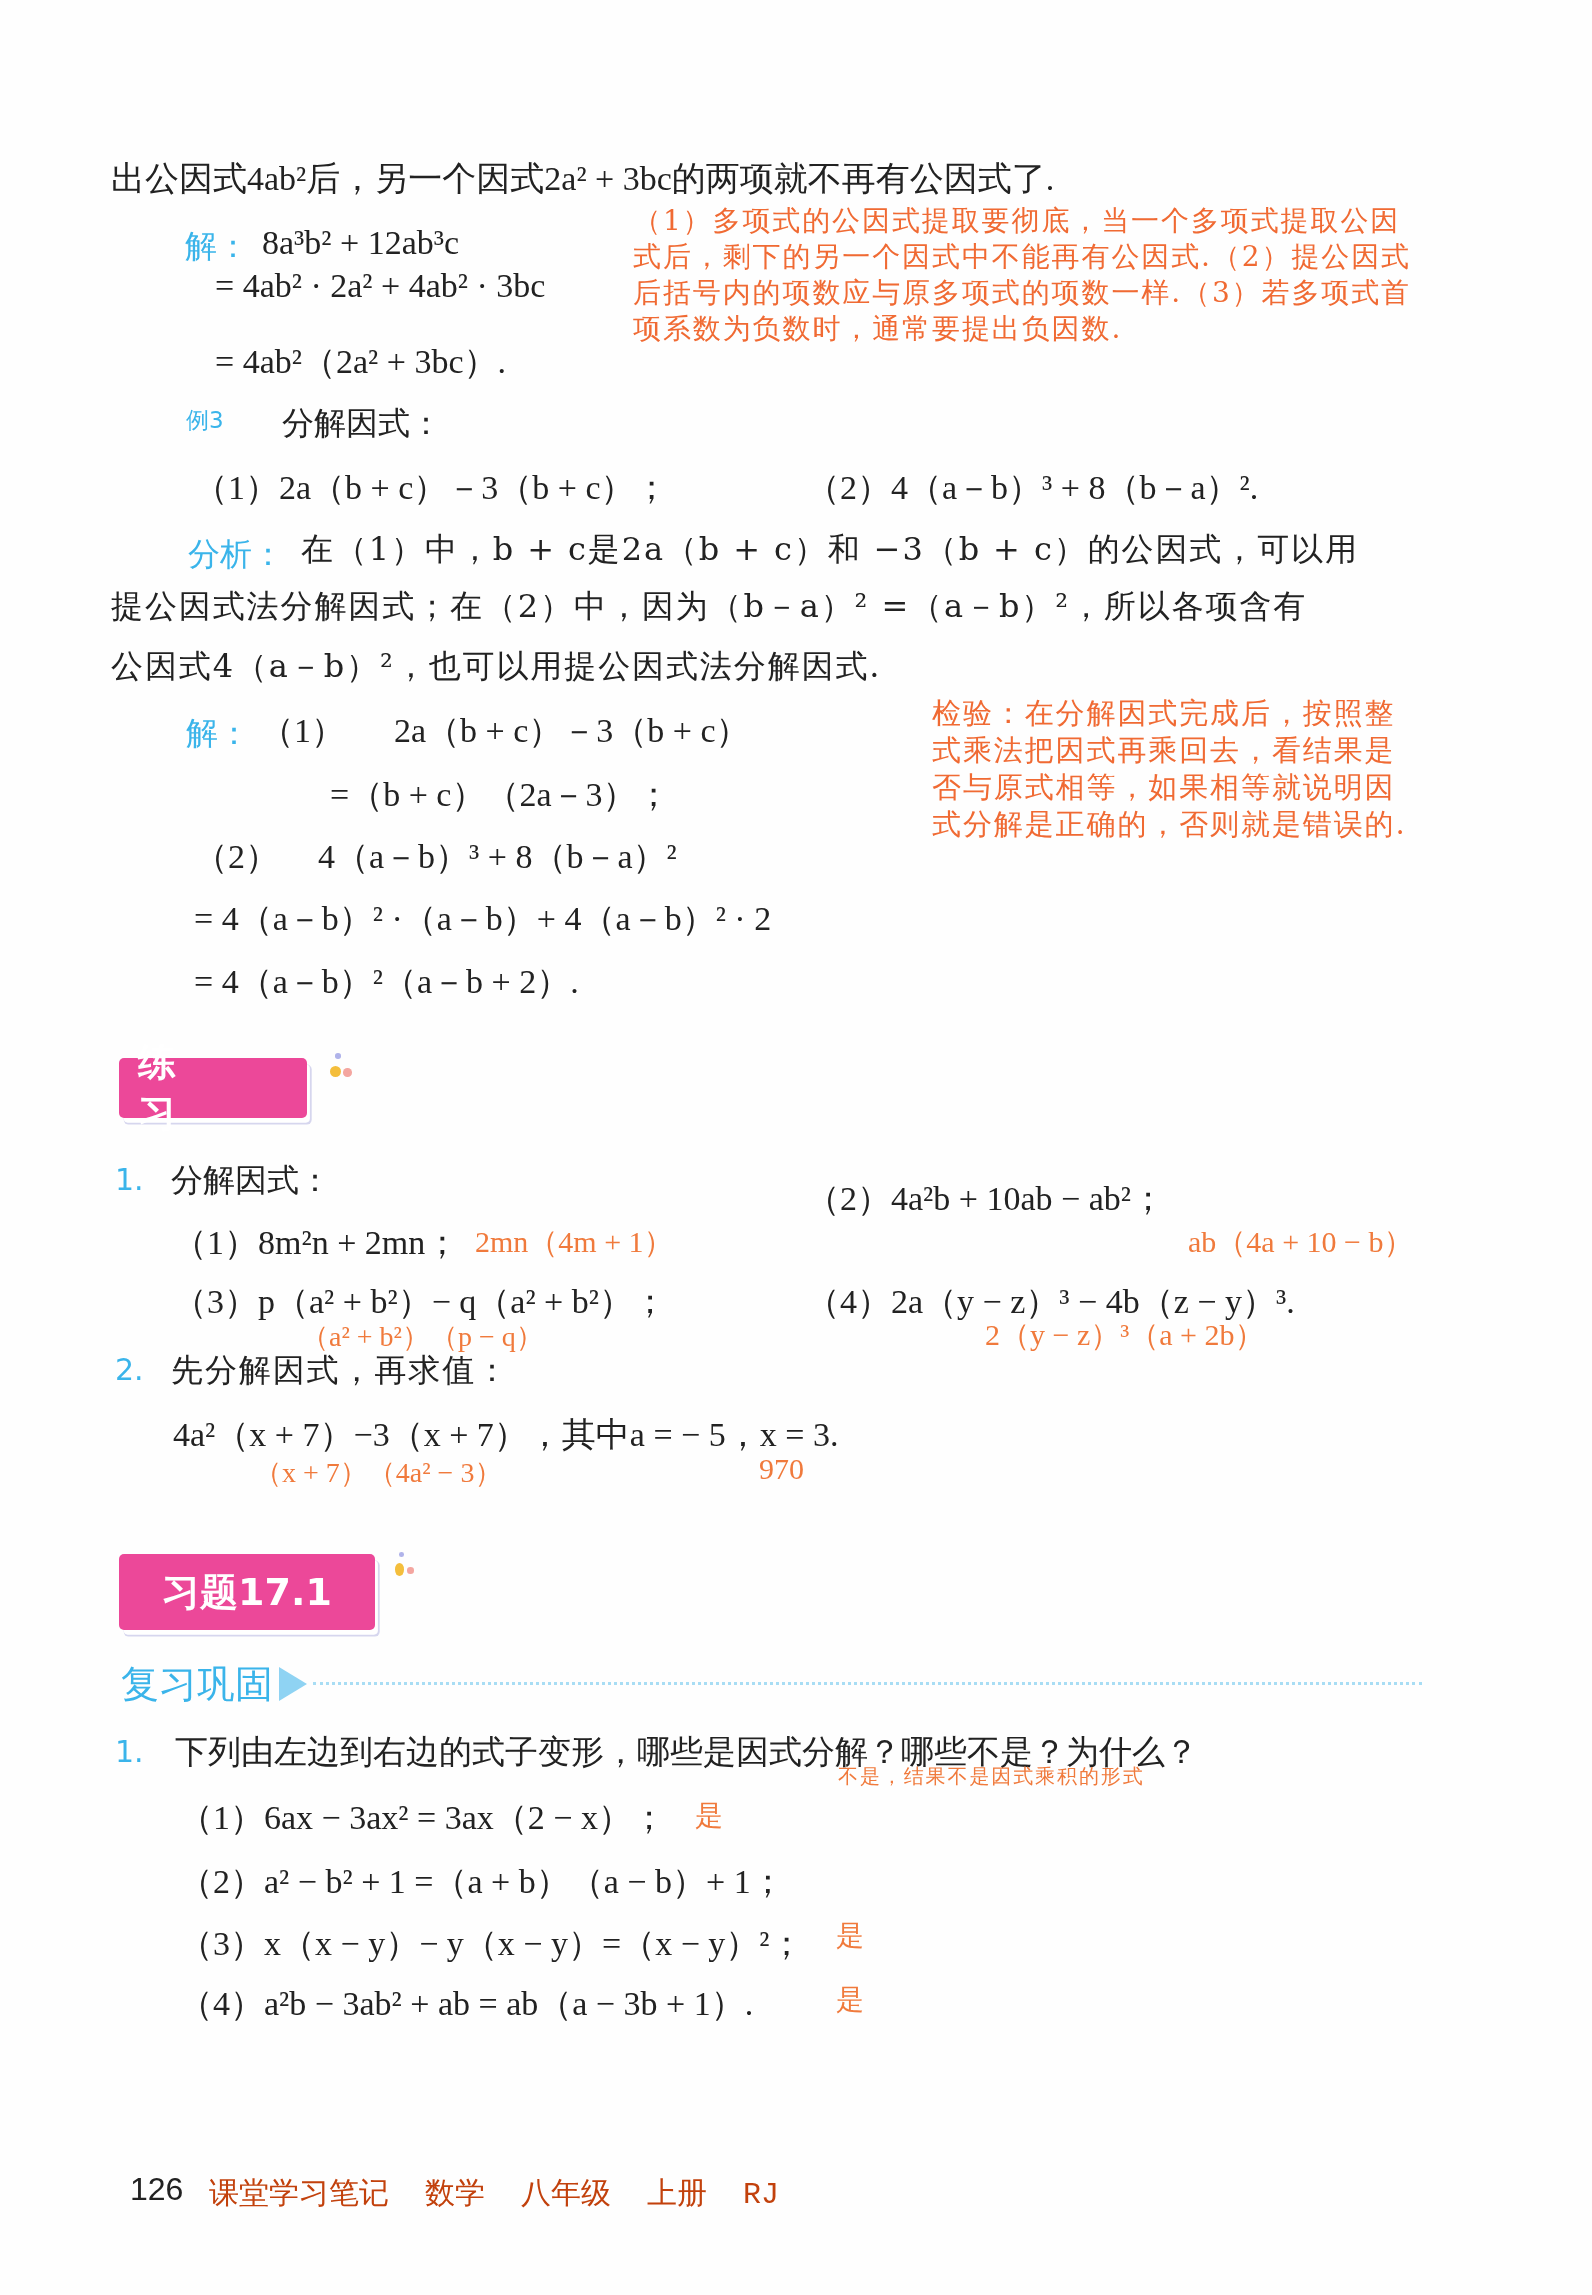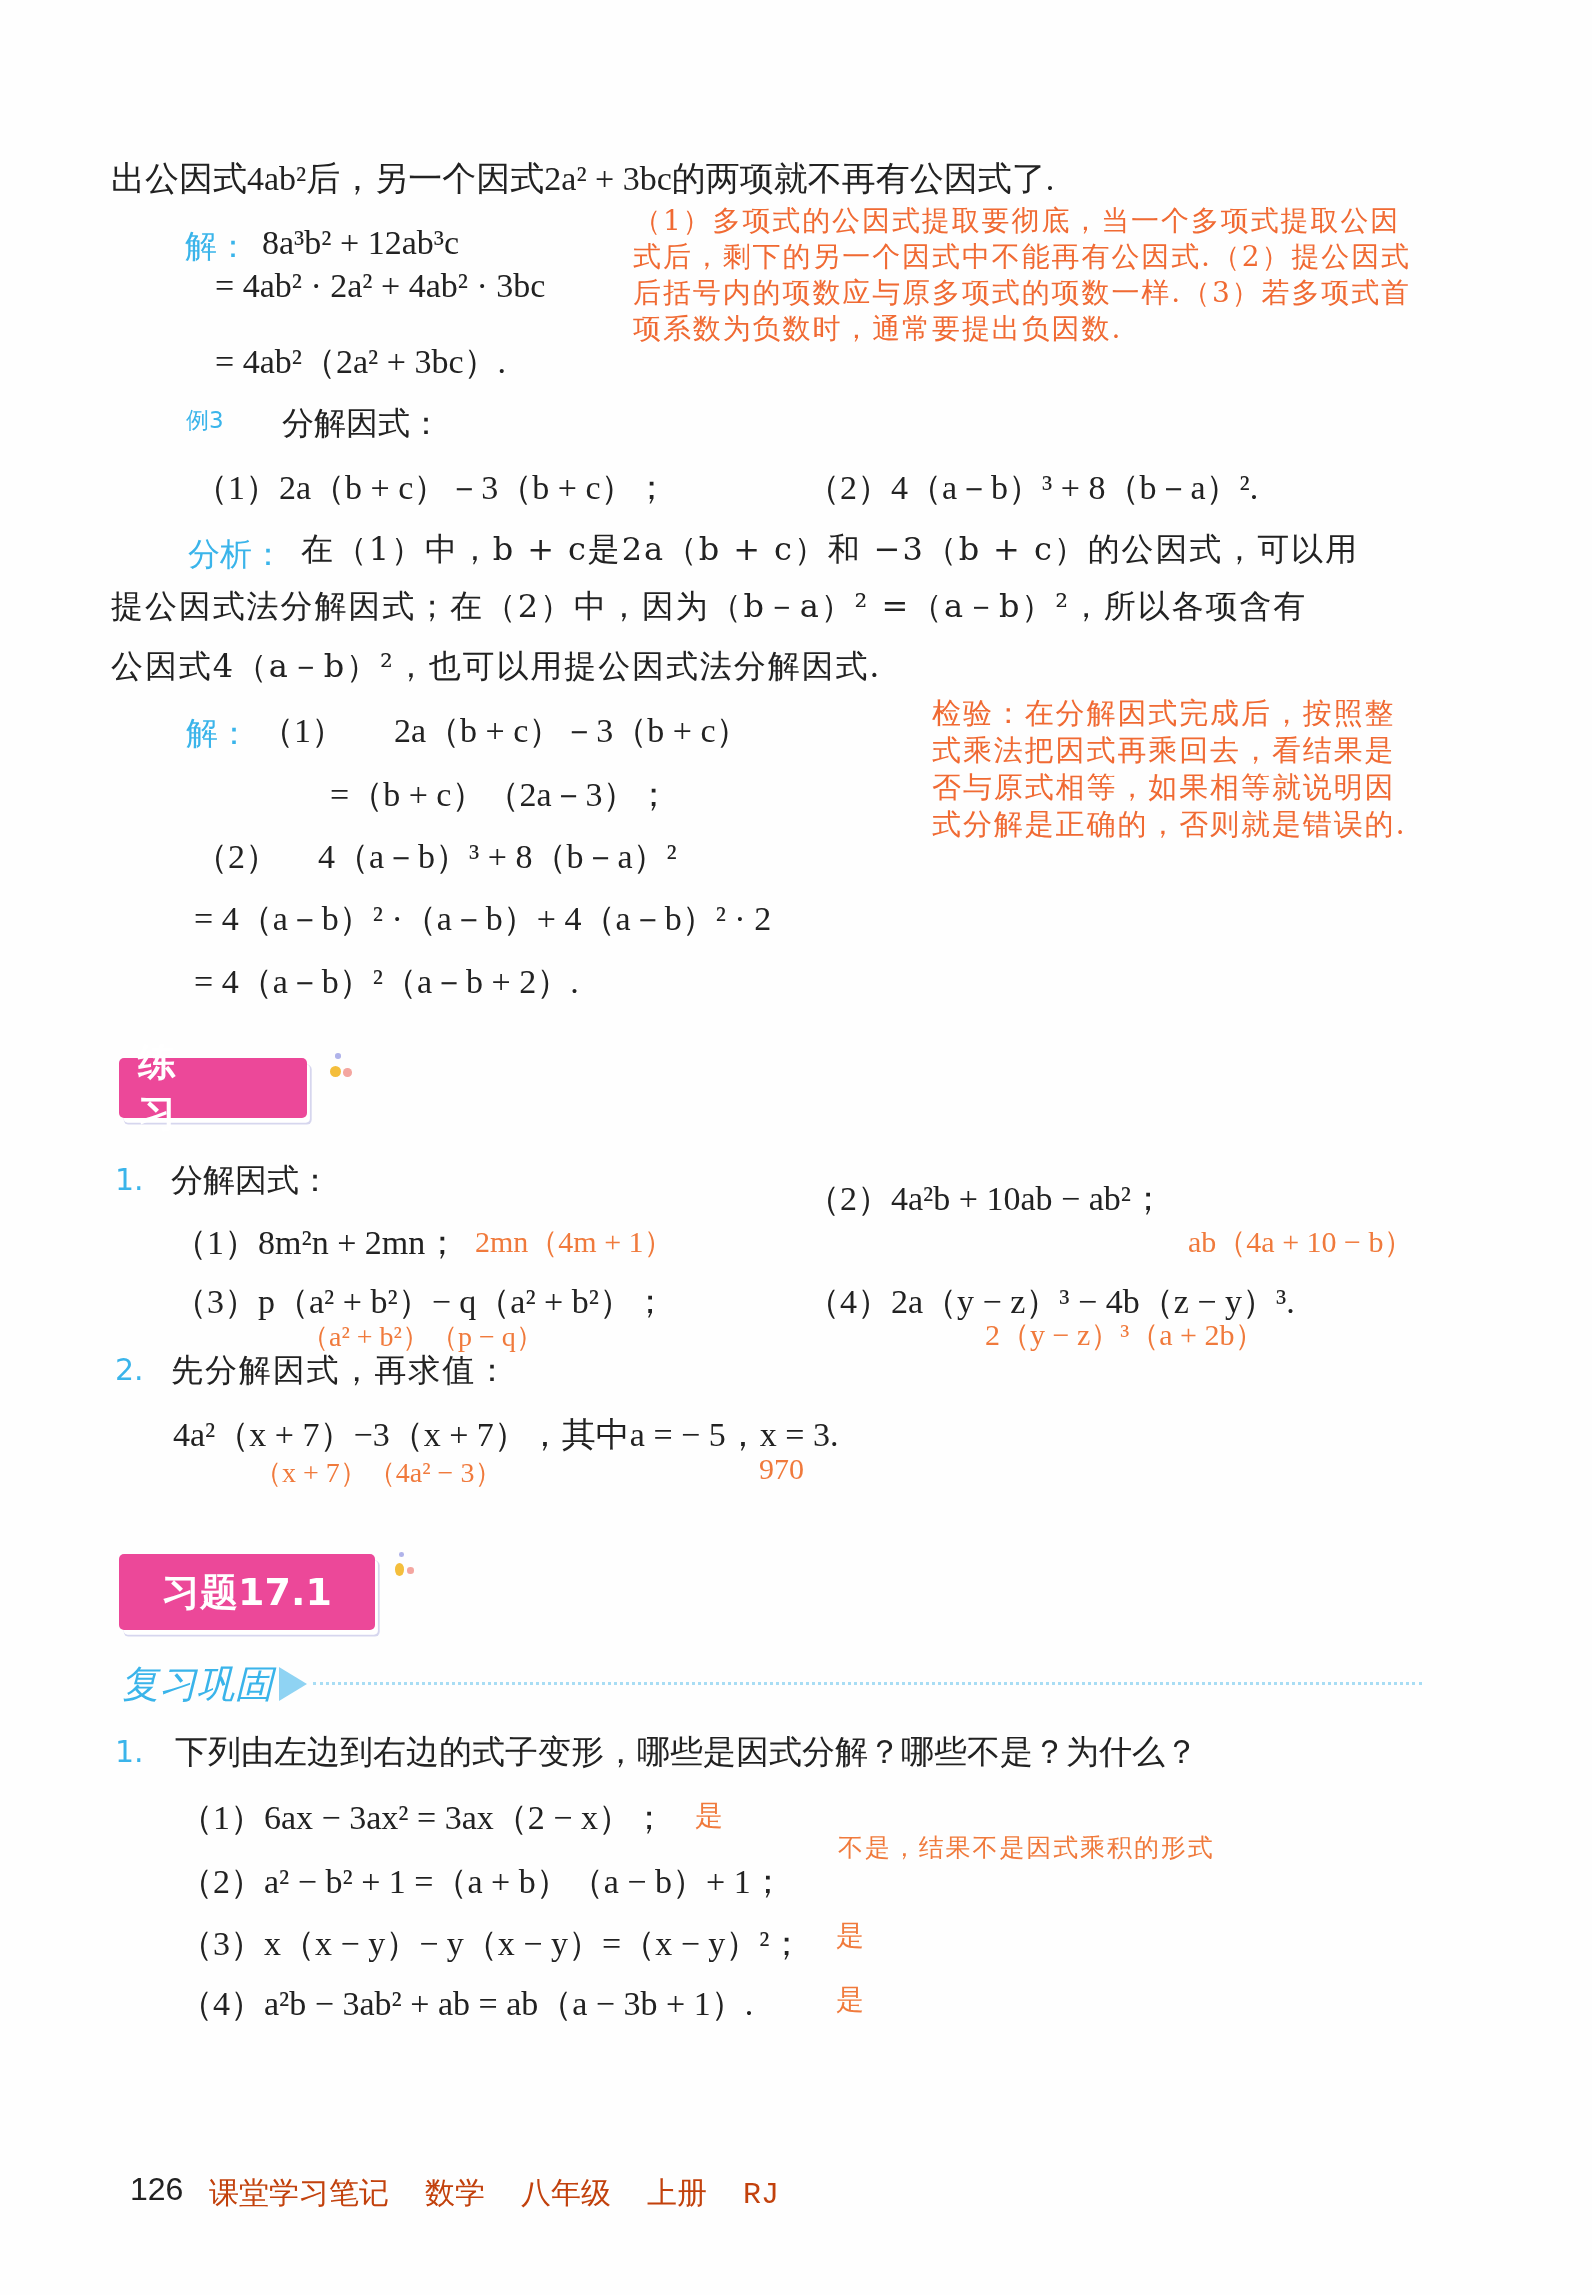--- a/index.html
+++ b/index.html
@@ -16,21 +16,21 @@
   .orange { color: #f07a3c; }
   .note { color: #f06a33; font-size: 28px; line-height: 36px; letter-spacing: 1.9px; white-space: normal; }
   .ans { color: #f07a3c; font-family: "Liberation Serif", serif; font-size: 30px; }
   .badge {
     position: absolute; background: #ec4899; border-radius: 5px;
     color: #fff; font-family: "DejaVu Sans", "Liberation Sans", sans-serif; font-weight: bold;
     display: flex; align-items: center; justify-content: center;
     box-shadow: 3.8px 5.6px 0 -0.9px #fff, 4.7px 6.6px 0 0 #d6d6ee;
   }
   .dot { position: absolute; border-radius: 50%; }
-  .review-title { color: #3ab4ea; font-family: "DejaVu Sans", "Liberation Sans", sans-serif; font-size: 38px; font-style: italic; }
+  .review-title { color: #3ab4ea; font-family: "DejaVu Sans", "Liberation Sans", sans-serif; font-size: 38px; }
   .arrow { width: 0; height: 0; border-top: 17px solid transparent; border-bottom: 17px solid transparent; border-left: 28px solid #8fd3f3; position: absolute; }
   .dotted-line { position: absolute; border-top: 3.8px dotted #a8ddf4; }
   .footer { font-size: 30px; color: #c2410c; font-family: Liberation Mono, monospace; }
   .footer-num { font-family: "Liberation Sans", sans-serif; font-size: 32px; color: #222; }
 </style>
 </head>
 <body>
 
 <div class="abs txt math" style="left:111px; top:158px; font-size:34px;">出公因式4ab²后，另一个因式2a² + 3bc的两项就不再有公因式了.</div>
 
@@ -101,21 +101,21 @@
 <div class="arrow" style="left:279px; top:1667px;"></div>
 <div class="dotted-line" style="left:313px; top:1682px; width:1109px;"></div>
 
 <div class="abs blue" style="left:115px; top:1734px; font-size:30px;">1.</div>
 <div class="abs txt" style="left:175px; top:1731px; font-size:33px;">下列由左边到右边的式子变形，哪些是因式分解？哪些不是？为什么？</div>
 
 <div class="abs math" style="left:179px; top:1795px;">（1）6ax − 3ax² = 3ax（2 − x）；</div>
 <div class="abs orange" style="left:695px; top:1797px; font-size:28px;">是</div>
 
 <div class="abs math" style="left:179px; top:1859px;">（2）a² − b² + 1 =（a + b）（a − b）+ 1；</div>
-<div class="abs orange" style="left:838px; top:1831px; font-size:25px; letter-spacing:1.9px;">不是，结果不是因式乘积的形式</div>
+<div class="abs orange" style="left:838px; top:1763px; font-size:20px; letter-spacing:1.9px;">不是，结果不是因式乘积的形式</div>
 
 <div class="abs math" style="left:179px; top:1921px;">（3）x（x − y）− y（x − y）=（x − y）²；</div>
 <div class="abs orange" style="left:836px; top:1917px; font-size:28px;">是</div>
 
 <div class="abs math" style="left:179px; top:1981px;">（4）a²b − 3ab² + ab = ab（a − 3b + 1）.</div>
 <div class="abs orange" style="left:836px; top:1981px; font-size:28px;">是</div>
 
 <div class="abs footer-num" style="left:130px; top:2171px;">126</div>
 <div class="abs footer" style="left:209px; top:2173px; white-space:pre;">课堂学习笔记  数学  八年级  上册  RJ</div>
 

